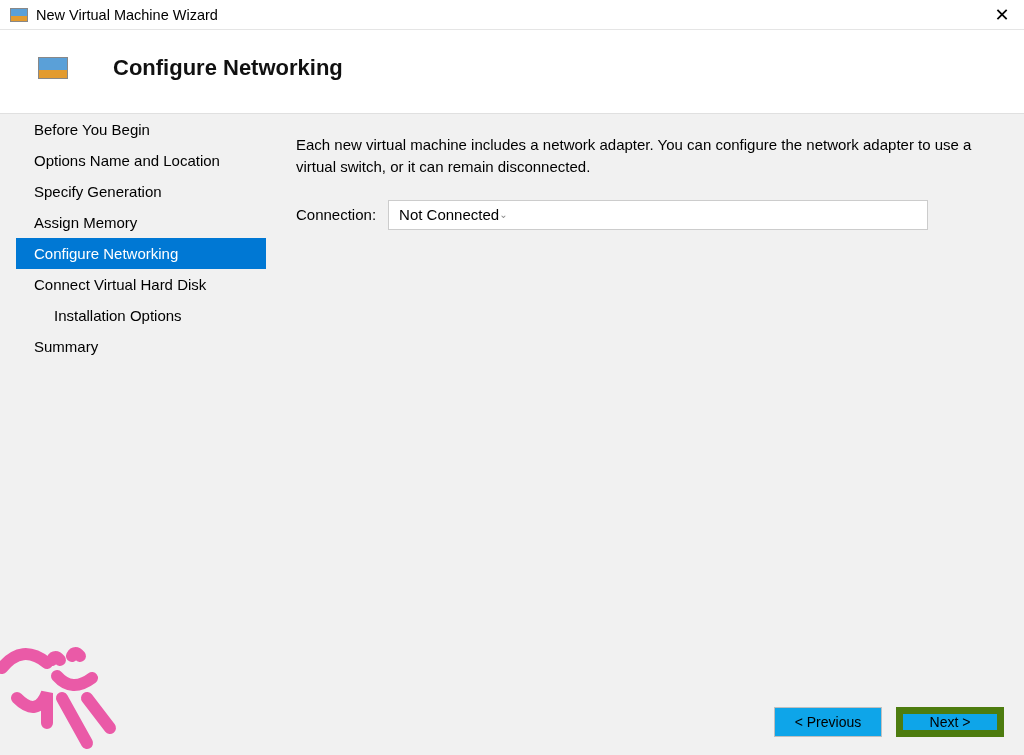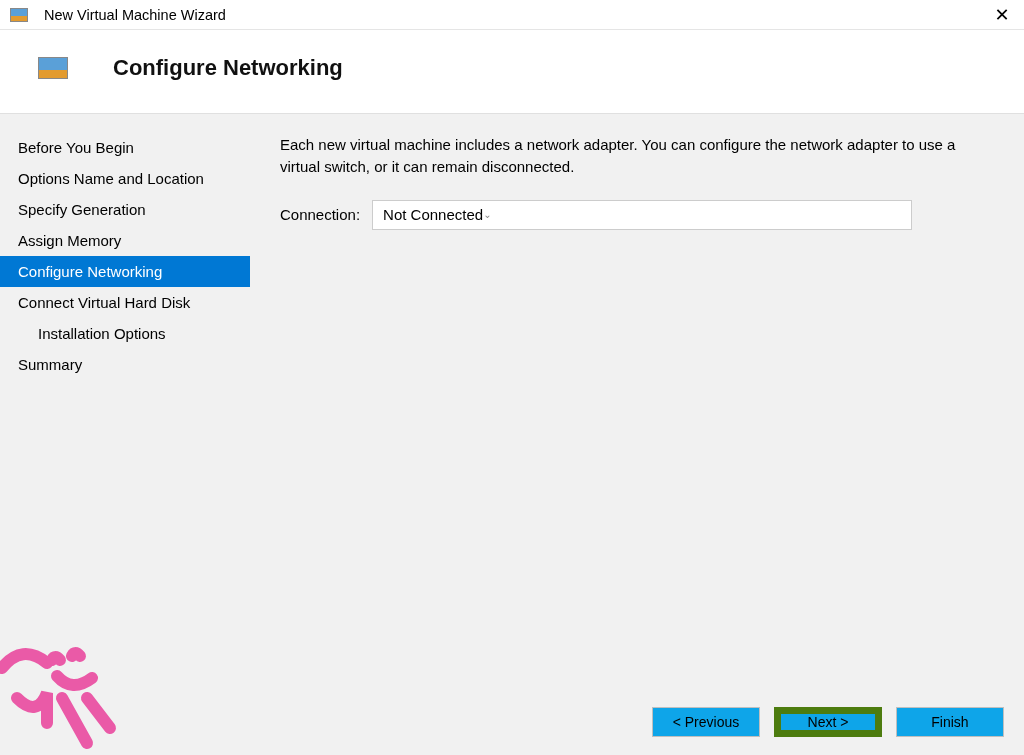--- a/index.html
+++ b/index.html
@@ -24,21 +24,21 @@
       align-items: center;
       justify-content: space-between;
       height: 30px;
       padding: 0 8px 0 10px;
       background: #ffffff;
       border-bottom: 1px solid #e5e5e5;
     }
     .title-left {
       display: flex;
       align-items: center;
-      gap: 16px;
+      gap: 8px;
     }
     .app-icon {
       width: 18px;
       height: 14px;
       background: linear-gradient(#5aa0d8 60%, #e39b2f 60%);
       border: 1px solid #888;
     }
     .title-text {
       font-size: 14.5px;
       color: #000;
@@ -76,22 +76,22 @@
     
     .body {
       flex: 1;
       display: flex;
       background: #f1f1f1;
       position: relative;
     }
     
     .sidebar {
       width: 250px;
-      padding-top: 18px;
       background: #f1f1f1;
+      margin-left: 16px;
     }
     .sidebar-item {
       padding: 7px 10px 7px 18px;
       font-size: 15px;
       color: #000;
       cursor: default;
     }
     .sidebar-item.active {
       background: #0078d4;
       color: #ffffff;
@@ -208,21 +208,20 @@
       <span class="form-label">Connection:</span>
       <div class="select-box">
         <span>Not Connected</span>
         <span class="select-caret">⌄</span>
       </div>
     </div>
 
     <div class="button-bar">
       <div class="btn">&lt; Previous</div>
       <div class="btn primary">Next &gt;</div>
-      <div class="btn">Finish</div>
     </div>
   </div>
 
   <div class="watermark">
     <svg width="130" height="130" viewBox="0 0 130 130">
       <path d="M10 40 Q 30 15 55 35"></path>
       <path d="M60 32 q 3 -6 8 0"></path>
       <path d="M80 28 q 3 -6 8 0"></path>
       <path d="M65 48 Q 80 65 100 50"></path>
       <path d="M25 70 Q 45 90 55 65 L 55 95"></path>

